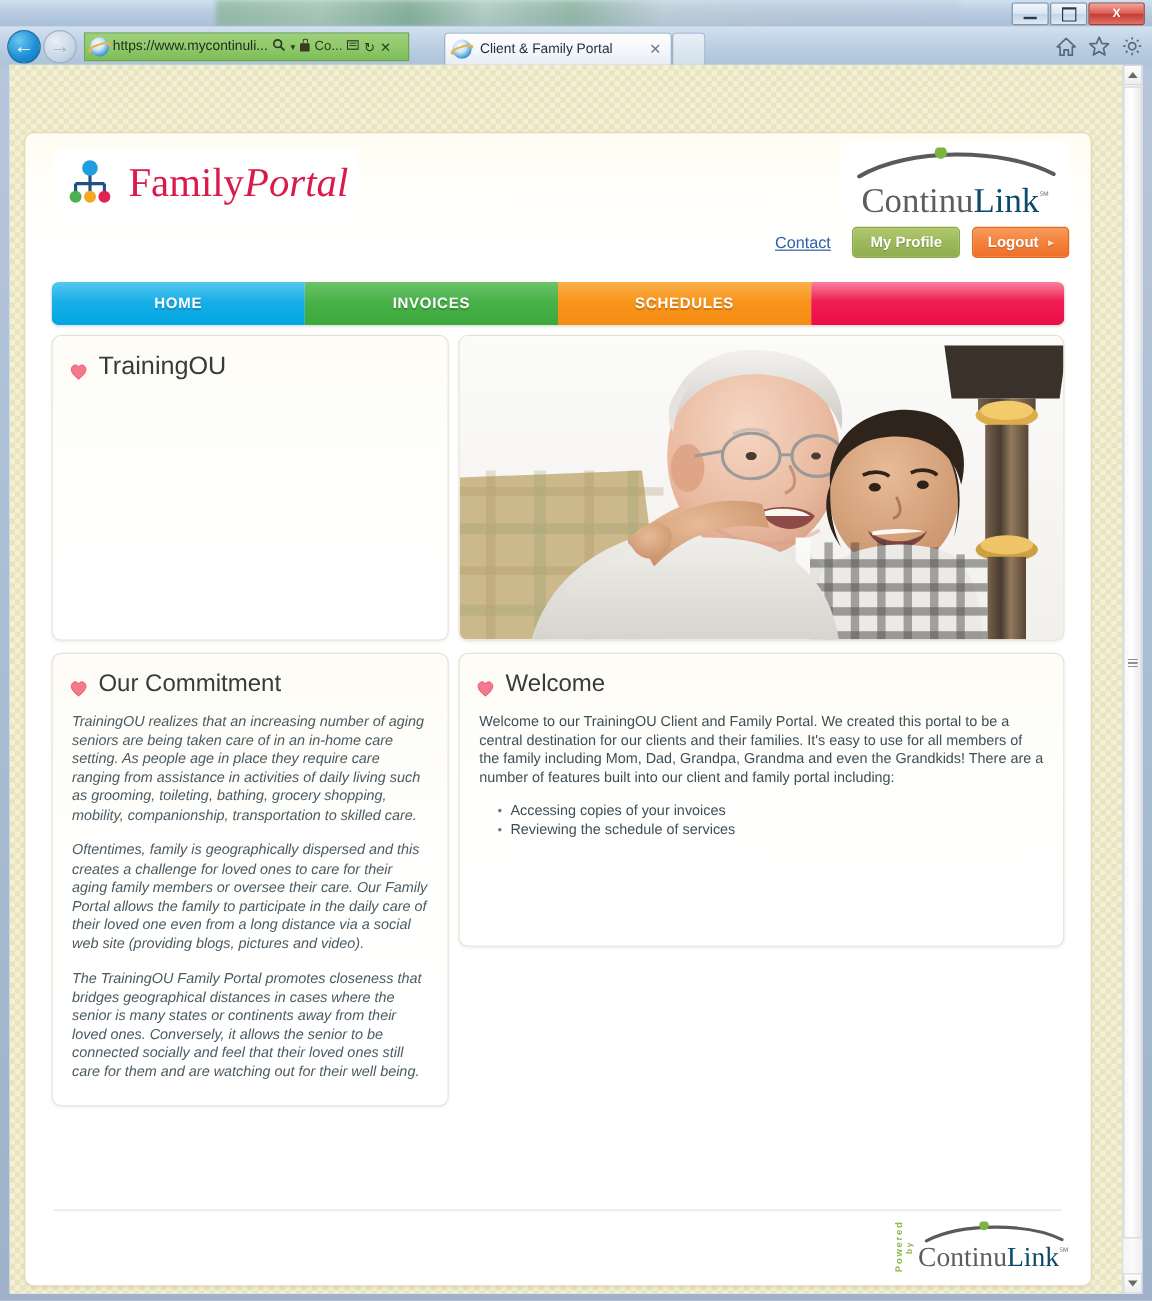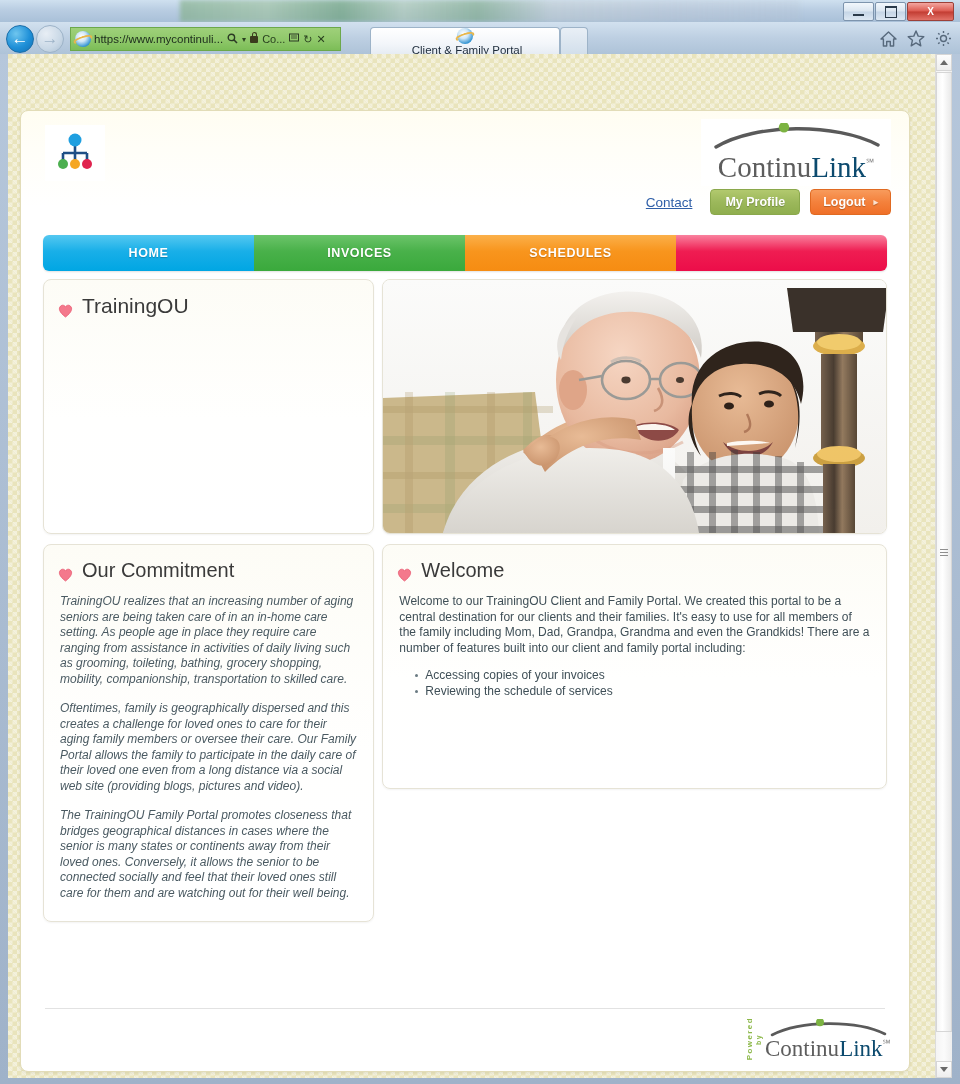--- a/index.html
+++ b/index.html
@@ -90,21 +90,20 @@
   .lock::before{content:""; position:absolute; left:1.5px; top:-4px; width:5px; height:5px;
     border:1.5px solid #3b3b1d; border-bottom:none; border-radius:3px 3px 0 0; box-sizing:border-box;}
 
   .tabstrip { position:absolute; left:370px; top:5px; }
   .tab {
     width:190px; height:27px; box-sizing:border-box;
     background: linear-gradient(180deg,#ffffff 0%,#f3f6fa 60%,#e6ecf3 100%);
     border:1px solid #9db3c8; border-bottom:none;
     border-radius:4px 4px 0 0; display:flex; align-items:center; padding:0 4px;
     position:relative;
-    flex-direction:column;
   }
   .tab-title { font-size:11.5px; color:#1d2b3a; margin-left:4px; flex:1; white-space:nowrap;}
   .tab-close { font-size:12px; color:#6a7a8a; padding:0 4px; }
   .newtab {
     position:absolute; left:560px; top:5px; width:28px; height:27px; box-sizing:border-box;
     background: linear-gradient(180deg,#e9eff6 0%,#d2dfeb 100%);
     border:1px solid #9db3c8; border-bottom:none; border-radius:4px 4px 0 0;
   }
   .toolicons {
     position:absolute; right:8px; top:8px; display:flex; gap:10px; align-items:center;
@@ -349,20 +348,23 @@
               <line x1="22" y1="14" x2="22" y2="22" stroke="#1f4f86" stroke-width="2.6"></line>
               <line x1="10" y1="22" x2="34" y2="22" stroke="#1f4f86" stroke-width="2.6"></line>
               <line x1="10" y1="22" x2="10" y2="29" stroke="#1f4f86" stroke-width="2.6"></line>
               <line x1="22" y1="22" x2="22" y2="29" stroke="#1f4f86" stroke-width="2.6"></line>
               <line x1="34" y1="22" x2="34" y2="29" stroke="#1f4f86" stroke-width="2.6"></line>
               <circle cx="22" cy="9" r="6.5" fill="#1f9fe0"></circle>
               <circle cx="10" cy="33" r="5" fill="#4caf50"></circle>
               <circle cx="22" cy="33" r="5" fill="#f5a623"></circle>
               <circle cx="34" cy="33" r="5" fill="#e0244f"></circle>
             </svg>
+          </span>
+          <span class="fp-word">
+            <span>Family</span><span class="ital">Portal</span>
           </span>
         </div>
 
         <div class="cl-logo">
           <svg width="180" height="26" viewBox="0 0 180 26">
             <path d="M10 24 C 50 0, 130 0, 172 22" fill="none" stroke="#5a5a5a" stroke-width="3.4" stroke-linecap="round"></path>
             <circle cx="78" cy="4.2" r="5.2" fill="#7cb342"></circle>
           </svg>
           <div class="cl-word">
             <span>Continu</span><span class="lk">Link</span><span class="sm">℠</span>

